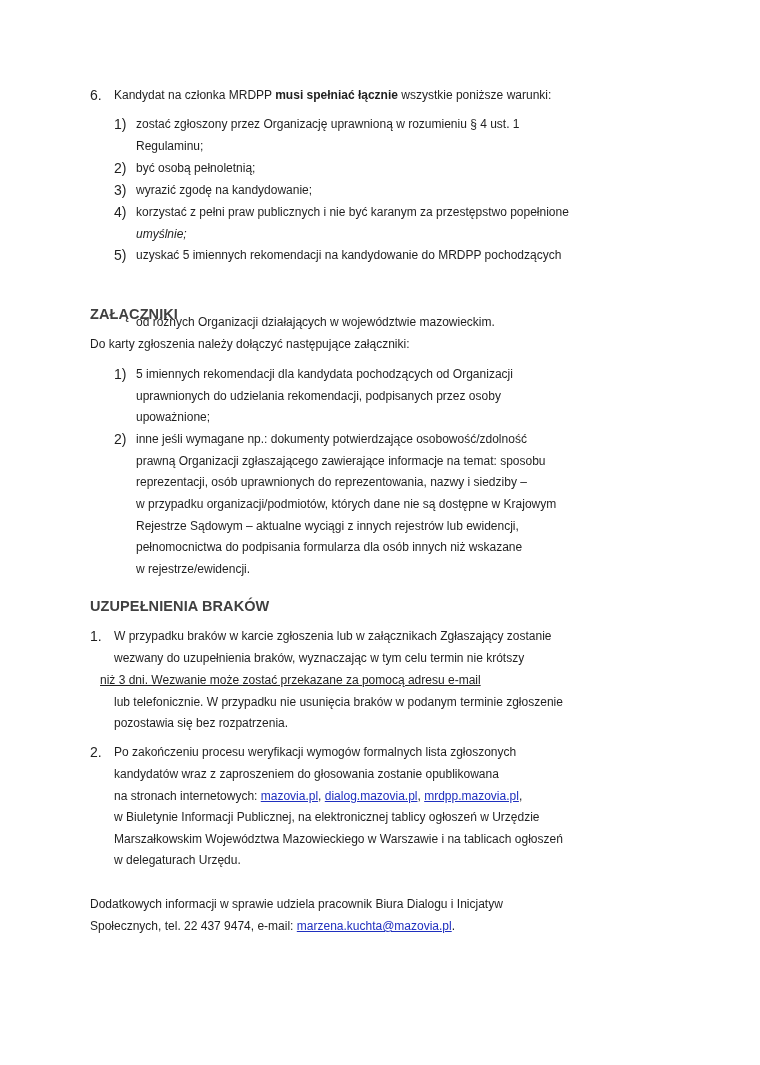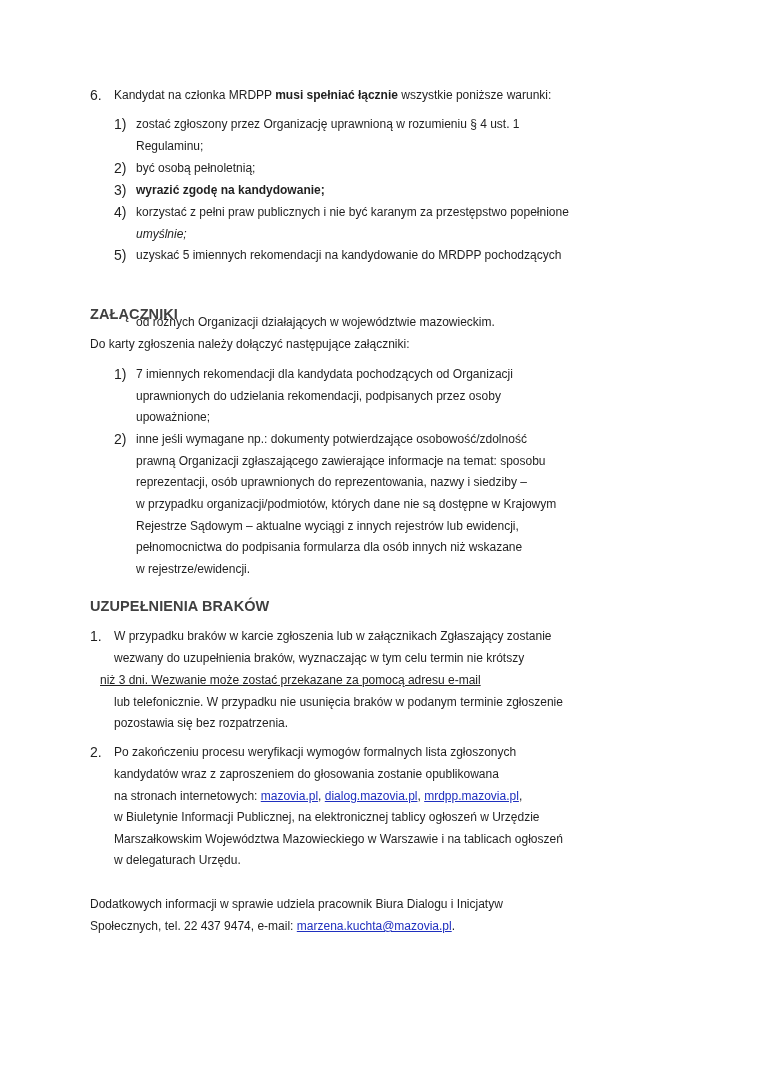--- a/index.html
+++ b/index.html
@@ -60,37 +60,37 @@
     <span class="line" style="left:114px; top:84px;"><span>Kandydat na członka MRDPP </span><b>musi spełniać łącznie</b><span> wszystkie poniższe warunki:</span></span>
 
     <span class="num" style="left:114px; top:113px;">1)</span>
     <span class="line" style="left:136px; top:113px;">zostać zgłoszony przez Organizację uprawnioną w rozumieniu § 4 ust. 1</span>
     <span class="line" style="left:136px; top:135px;">Regulaminu;</span>
 
     <span class="num" style="left:114px; top:157px;">2)</span>
     <span class="line" style="left:136px; top:157px;">być osobą pełnoletnią;</span>
 
     <span class="num" style="left:114px; top:179px;">3)</span>
-    <span class="line" style="left:136px; top:179px;font-weight:bold;">wyrazić zgodę na kandydowanie;</span>
+    <span class="line" style="left:136px; top:179px;">wyrazić zgodę na kandydowanie;</span>
 
     <span class="num" style="left:114px; top:201px;">4)</span>
     <span class="line" style="left:136px; top:201px;">korzystać z pełni praw publicznych i nie być karanym za przestępstwo popełnione</span>
     <span class="line" style="left:136px; top:223px;font-style:italic;">umyślnie;</span>
 
     <span class="num" style="left:114px; top:244px;">5)</span>
     <span class="line" style="left:136px; top:244px;">uzyskać 5 imiennych rekomendacji na kandydowanie do MRDPP pochodzących</span>
     <span class="line" style="left:136px; top:266px;margin-top:45px;">od różnych Organizacji działających w województwie mazowieckim.</span>
   </div>
 
   <div>
     <span class="heading" style="top:303px;">ZAŁĄCZNIKI</span>
     <span class="line" style="left:90px; top:333px;">Do karty zgłoszenia należy dołączyć następujące załączniki:</span>
 
     <span class="num" style="left:114px; top:363px;">1)</span>
-    <span class="line" style="left:136px; top:363px;">7 imiennych rekomendacji dla kandydata pochodzących od Organizacji</span>
+    <span class="line" style="left:136px; top:363px;">5 imiennych rekomendacji dla kandydata pochodzących od Organizacji</span>
     <span class="line" style="left:136px; top:385px;">uprawnionych do udzielania rekomendacji, podpisanych przez osoby</span>
     <span class="line" style="left:136px; top:406px;">upoważnione;</span>
 
     <span class="num" style="left:114px; top:428px;">2)</span>
     <span class="line" style="left:136px; top:428px;">inne jeśli wymagane np.: dokumenty potwierdzające osobowość/zdolność</span>
     <span class="line" style="left:136px; top:450px;">prawną Organizacji zgłaszającego zawierające informacje na temat: sposobu</span>
     <span class="line" style="left:136px; top:471px;">reprezentacji, osób uprawnionych do reprezentowania, nazwy i siedziby –</span>
     <span class="line" style="left:136px; top:493px;">w przypadku organizacji/podmiotów, których dane nie są dostępne w Krajowym</span>
     <span class="line" style="left:136px; top:515px;">Rejestrze Sądowym – aktualne wyciągi z innych rejestrów lub ewidencji,</span>
     <span class="line" style="left:136px; top:536px;">pełnomocnictwa do podpisania formularza dla osób innych niż wskazane</span>

